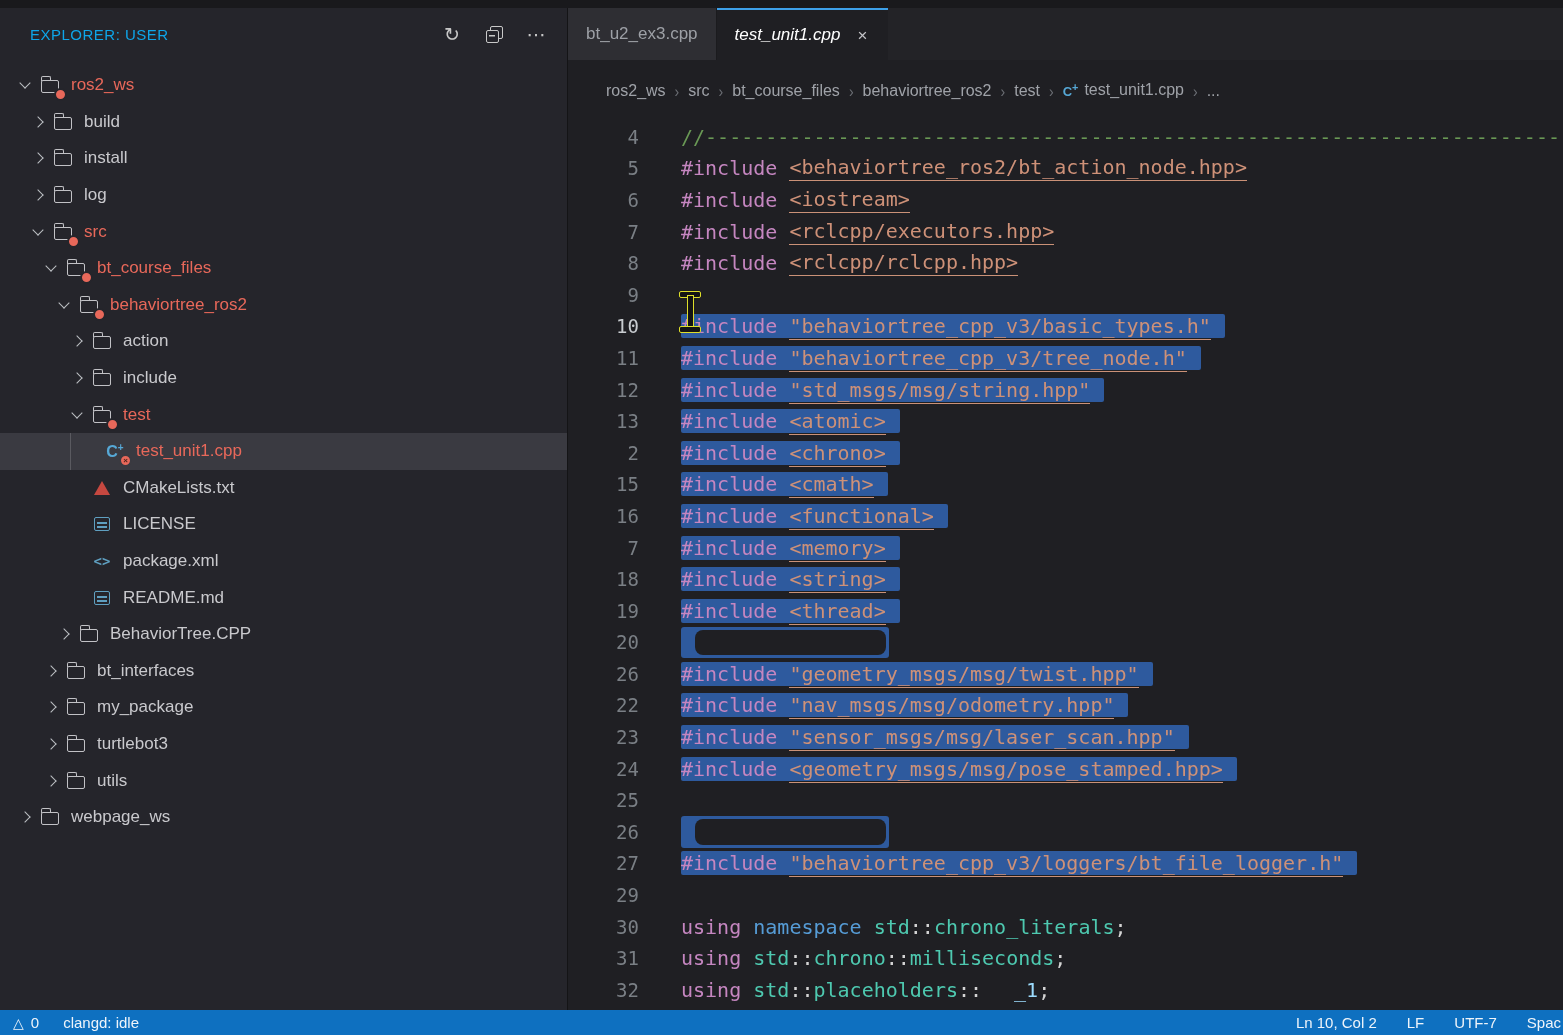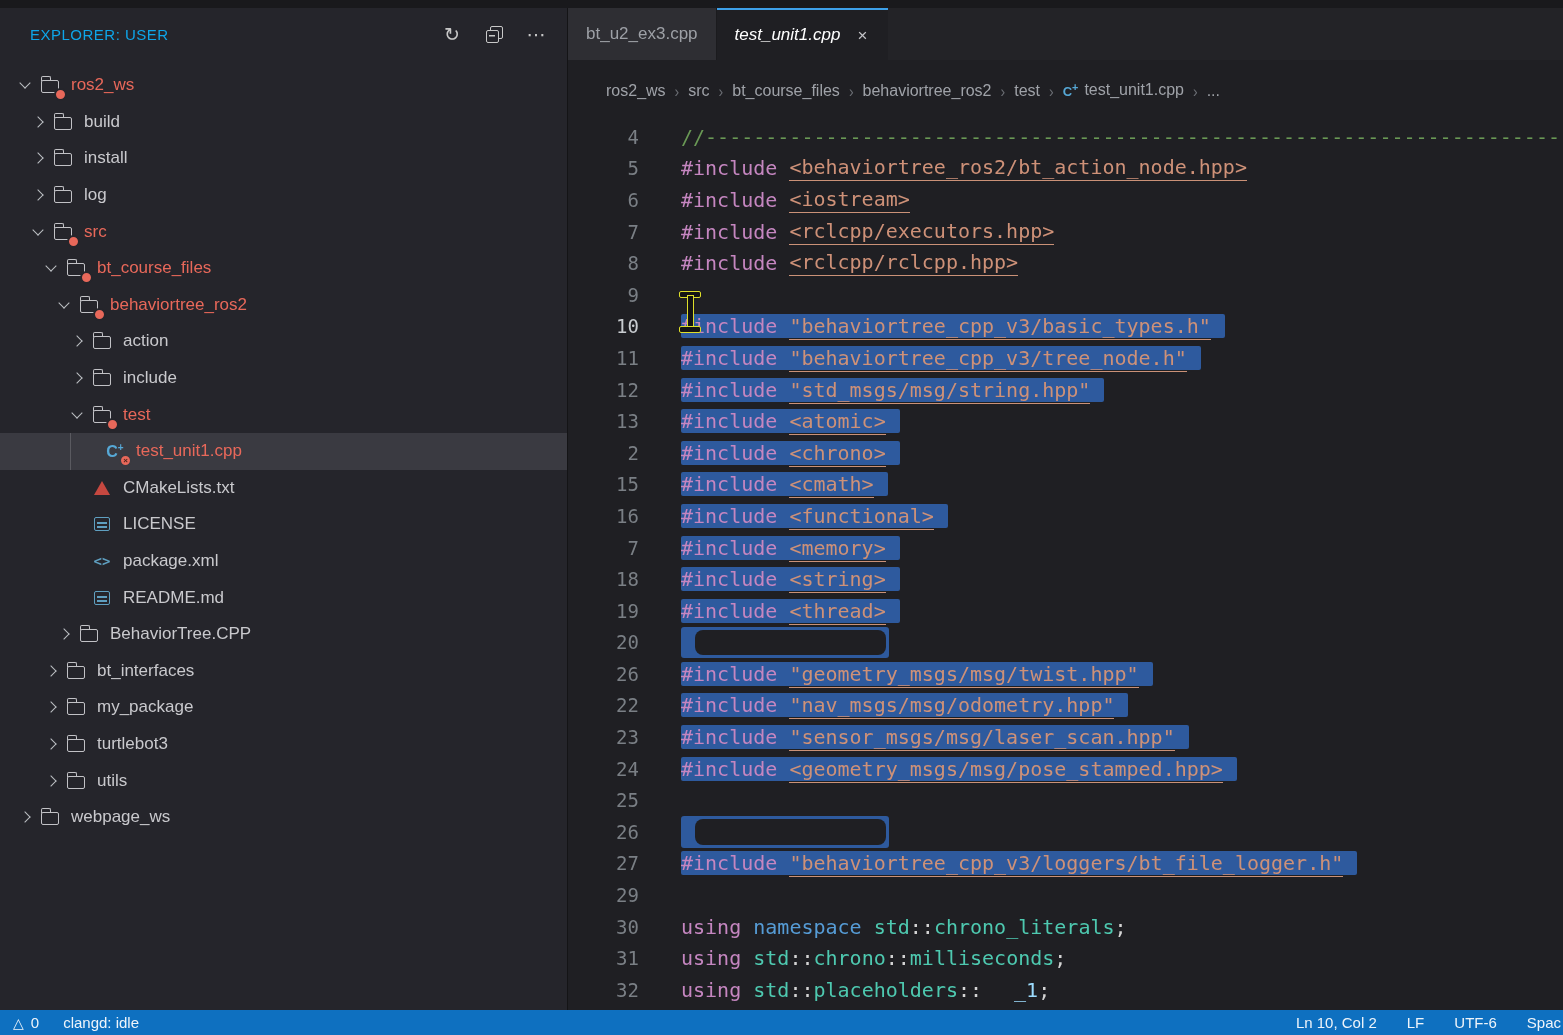--- a/index.html
+++ b/index.html
@@ -385,17 +385,17 @@
         <span class="warn-ico">△</span>
         <span>0</span>
       </div>
       <div class="st-item">
         <span>clangd: idle</span>
       </div>
     </div>
     <div class="st-right">
       <span class="st-item">Ln 10, Col 2</span>
       <span class="st-item">LF</span>
-      <span class="st-item">UTF-6</span>
+      <span class="st-item">UTF-7</span>
       <span class="st-item">Spac</span>
     </div>
   </div>
 </div>
 
 </body></html>

